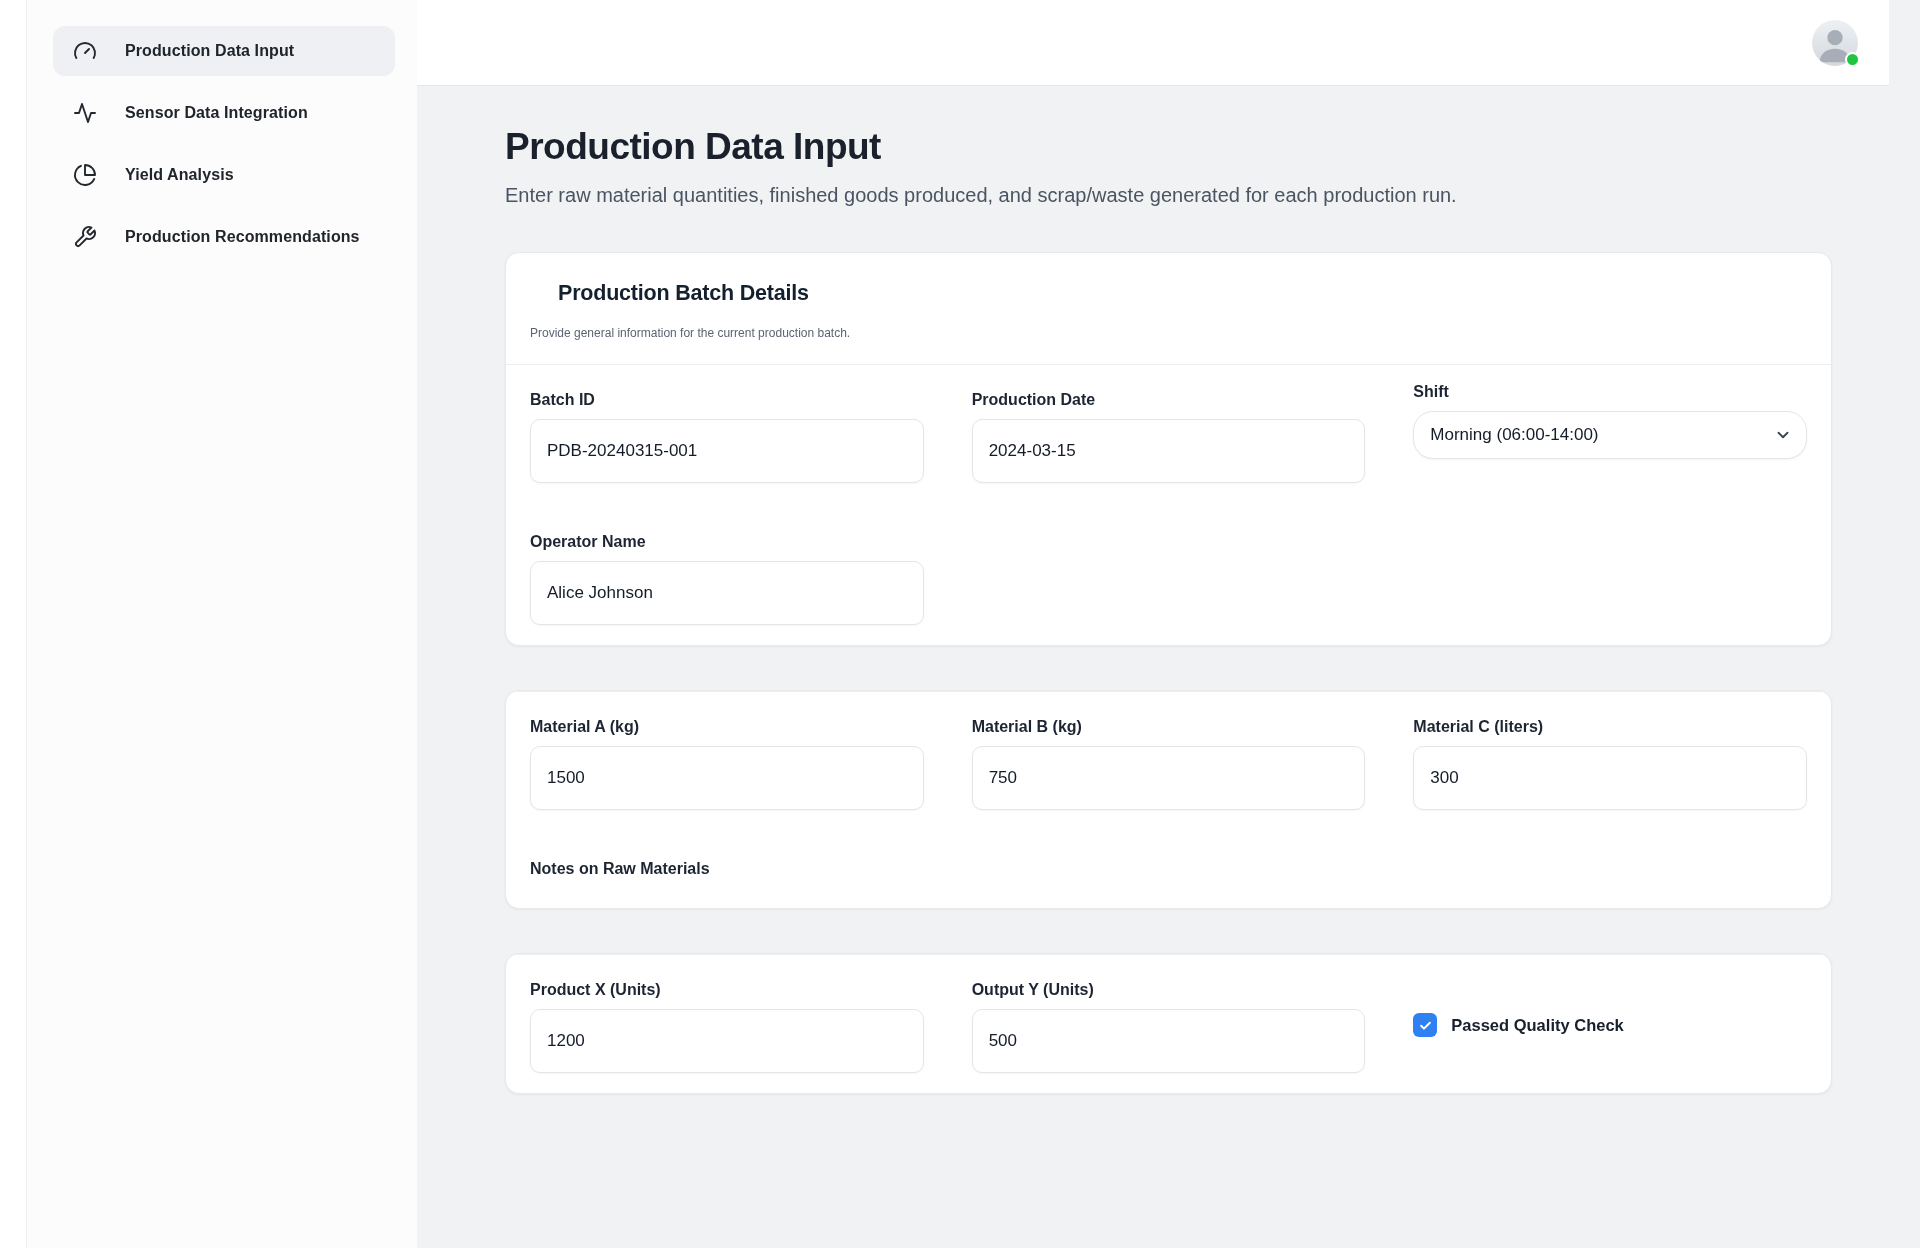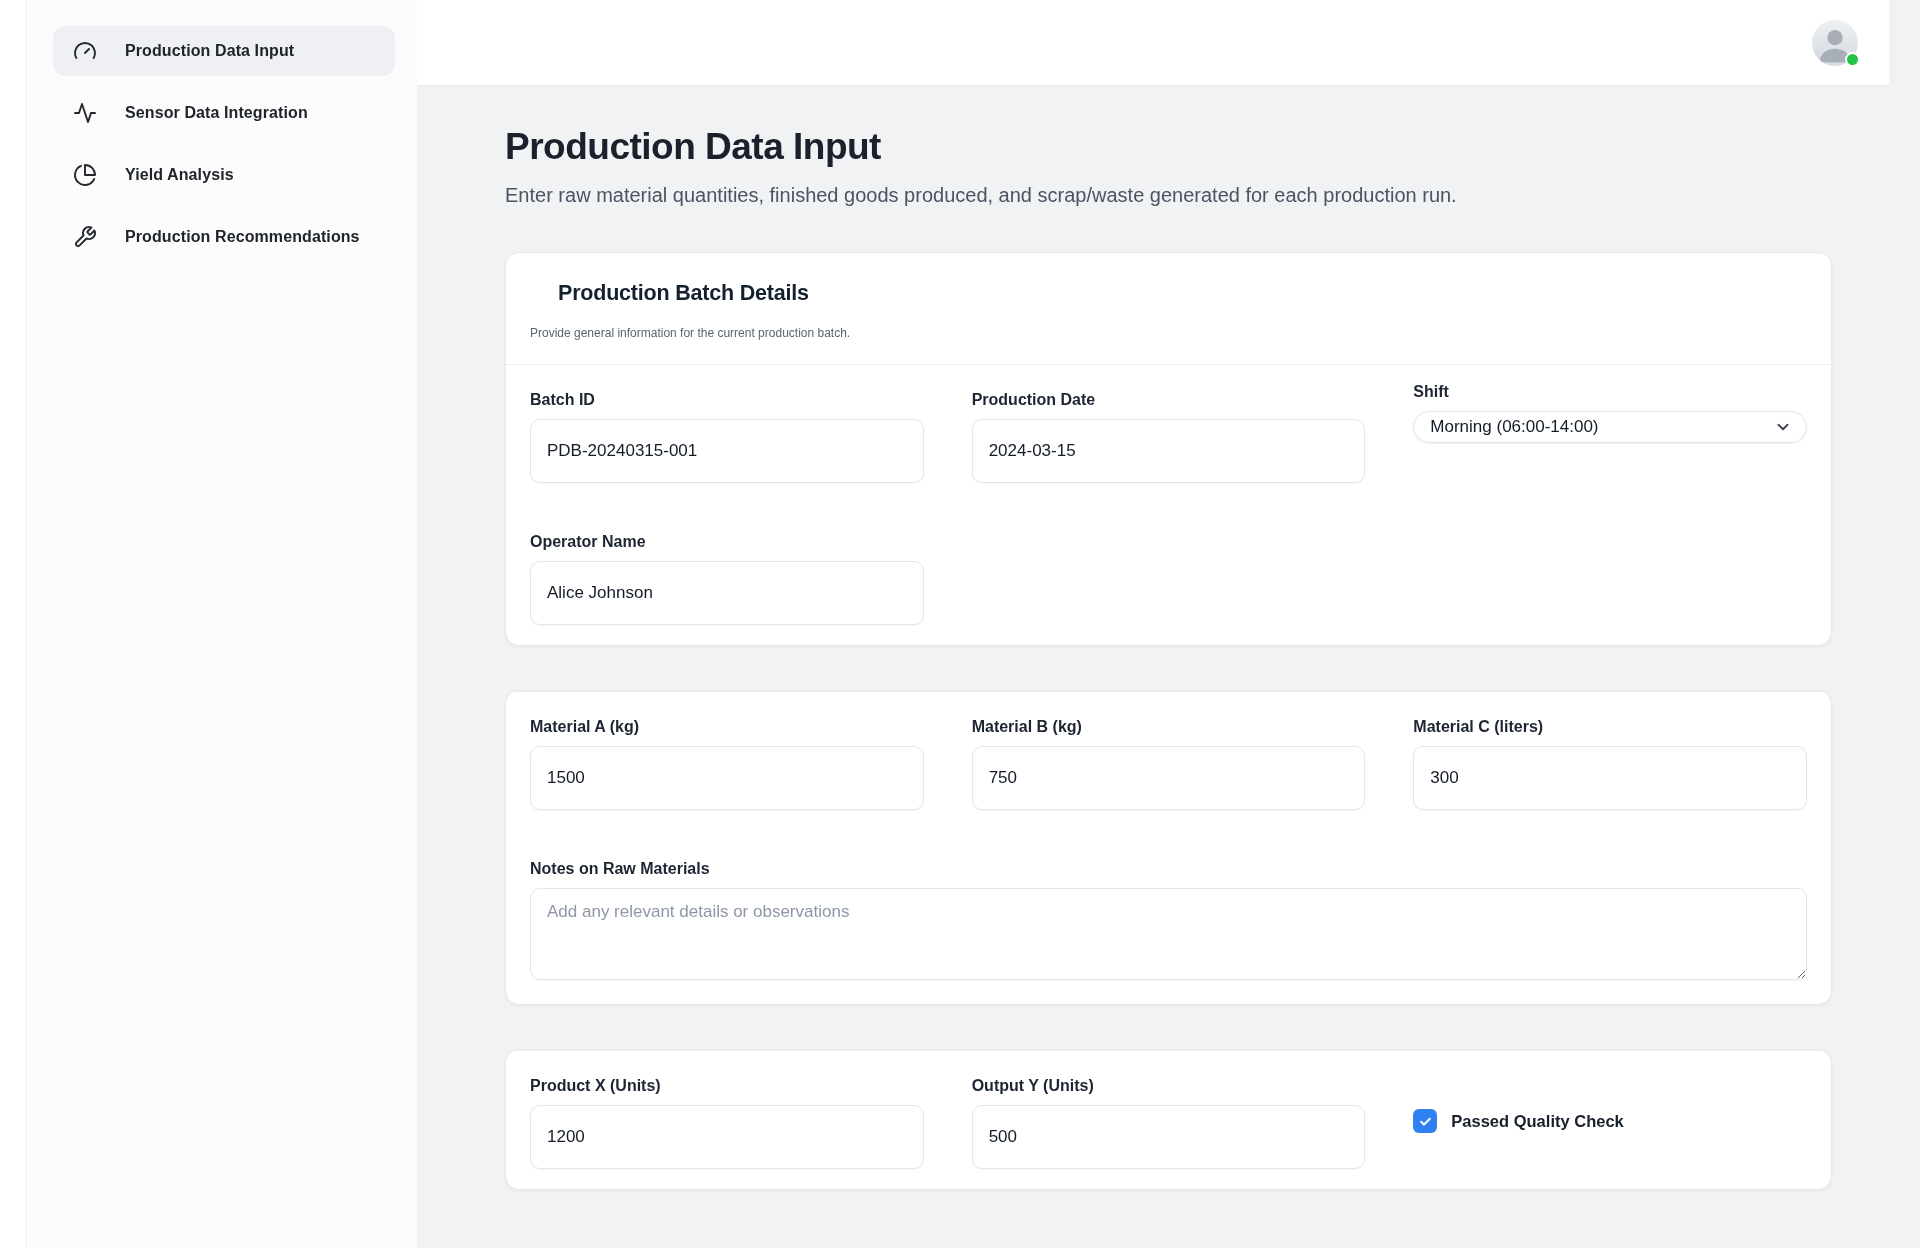--- a/index.html
+++ b/index.html
@@ -65,21 +65,21 @@
   .field-label { display:block; font-size:16px; font-weight:600; color:#1d2533; margin-bottom:9px; line-height:21px; }
   .tinput {
     width:100%; height:64px;
     border:1px solid #e3e5e9; border-radius:10px;
     padding:2px 16px; font-size:17px; color:#141c28;
     font-family:"Liberation Sans","DejaVu Sans",sans-serif;
     background:#fff; box-shadow:0 1px 2px rgba(0,0,0,.04);
     outline:none;
   }
   .select-box {
-    width:100%; height:32px;
+    width:100%; height:48px;
     border:1px solid #e3e5e9; border-radius:20px;
     padding:0 14px 0 16px; font-size:17px; color:#141c28;
     background:#fff; box-shadow:0 1px 2px rgba(0,0,0,.05);
     display:flex; align-items:center; justify-content:space-between;
     cursor:pointer;
   }
   .select-box svg { width:18px; height:18px; stroke:#3a4150; fill:none; stroke-width:2.4; stroke-linecap:round; stroke-linejoin:round; }
   .shift-raise { margin-top:-8px; }
   .notes-area {
     width:100%; height:92px;
@@ -201,21 +201,20 @@
           <div class="field">
             <label class="field-label">Material B (kg)</label>
             <input class="tinput" type="text" value="750" style="">
           </div>
           <div class="field">
             <label class="field-label">Material C (liters)</label>
             <input class="tinput" type="text" value="300" style="">
           </div>
           <div class="field span-full">
             <label class="field-label">Notes on Raw Materials</label>
-            <textarea class="notes-area" placeholder="Add any relevant details or observations" style=""></textarea>
           </div>
         </div>
       </div>
     </section>
 
     <section class="card">
       <div class="divider"></div>
       <div class="card-body">
         <div class="grid3">
           <div class="field">

